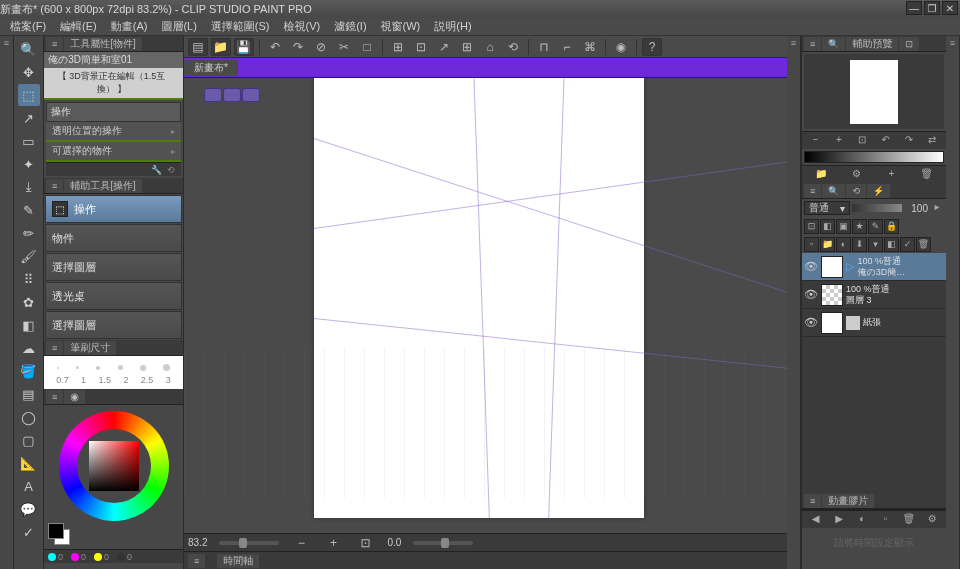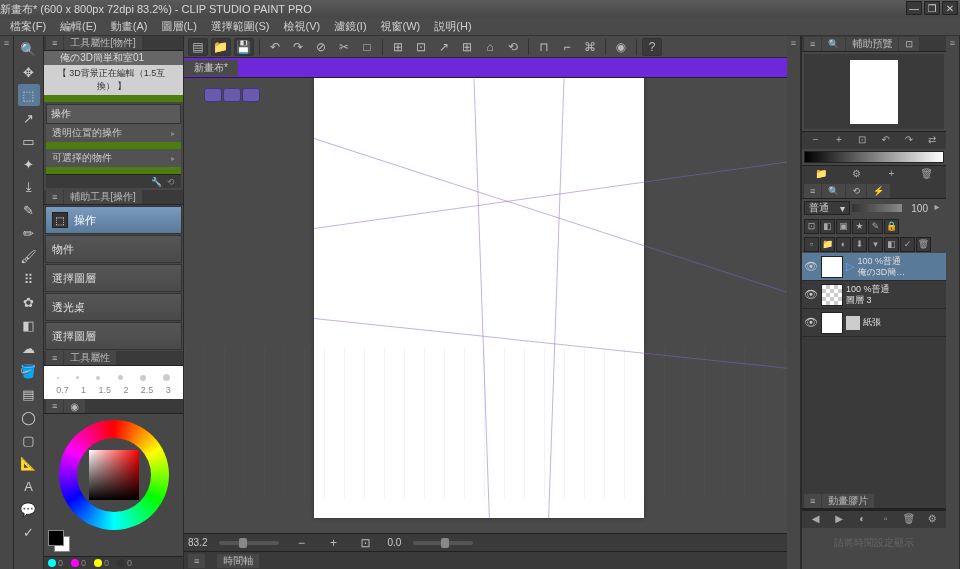--- a/index.html
+++ b/index.html
@@ -13,24 +13,24 @@
 .main{display:flex;height:533px}
 .toolcol{width:30px;background:#474747;border-right:1px solid #2a2a2a;display:flex;flex-direction:column;align-items:center;padding-top:2px;gap:1px}
 .toolcol.narrow{width:14px}
 .tool-icon{width:22px;height:22px;display:flex;align-items:center;justify-content:center;color:#ccc;font-size:13px;cursor:pointer;border-radius:2px}
 .tool-icon.active{background:#5a7a9a}
 .mini-icon{width:12px;height:12px;font-size:9px;color:#aaa;cursor:pointer;text-align:center}
 .left-panel{width:140px;background:#474747;display:flex;flex-direction:column;border-right:1px solid #2a2a2a}
 .panel-tab-row{height:16px;background:#3a3a3a;display:flex;align-items:center;gap:1px;padding-left:2px;border-bottom:1px solid #222}
 .panel-tab{padding:0 6px;height:14px;display:flex;align-items:center;background:#474747;color:#bbb;font-size:10px;cursor:pointer}
 .panel-tab.small{font-size:9px}
-.sub-header{height:16px;background:#585858;padding-left:16px;display:flex;align-items:center;font-size:10px;color:#ddd}
+.sub-header{height:16px;background:#585858;padding-left:4px;display:flex;align-items:center;font-size:10px;color:#ddd}
 .prop-section{padding:2px;background:#474747}
 .prop-header{background:#5a5a5a;padding:2px 4px;font-size:10px;color:#ddd;border:1px solid #333}
-.prop-item{background:#525252;padding:2px 6px;font-size:10px;color:#ccc;border-bottom:7px solid #4d7c0f;text-align:center;display:flex;align-items:center;justify-content:center;gap:4px;cursor:pointer}
+.prop-item{background:#525252;padding:2px 6px;font-size:10px;color:#ccc;border-bottom:2px solid #4d7c0f;text-align:center;display:flex;align-items:center;justify-content:center;gap:4px;cursor:pointer}
 .prop-item::after{content:"▸";color:#888;font-size:8px;margin-left:auto}
 .prop-item.noarrow::after{content:""}
 .prop-bar{height:14px;background:#3a3a3a;border-top:1px solid #222;display:flex;align-items:center;justify-content:flex-end;padding:0 4px;gap:6px}
 .prop-bar span{width:10px;height:10px;color:#888;font-size:9px;cursor:pointer}
 .subtool-list{background:#474747}
 .subtool-item{height:28px;background:linear-gradient(#555,#4a4a4a);border:1px solid #333;margin:1px;display:flex;align-items:center;padding:0 6px;gap:6px;color:#ddd;font-size:11px;cursor:pointer;justify-content:space-between}
 .subtool-item.active{background:linear-gradient(#7a9abf,#5a7a9a);color:#fff}
 .subtool-icon{width:16px;height:16px;background:#333;border:1px solid #222;display:flex;align-items:center;justify-content:center;font-size:10px}
 .brush-size-panel{padding:4px;background:#ffffff}
 .brush-presets{display:flex;gap:3px;padding:4px 2px;align-items:center;justify-content:space-around}
@@ -175,21 +175,21 @@
       <div class="subtool-item">
           <span>透光桌</span>
         </div>
       <div class="subtool-item">
           <span>選擇圖層</span>
         </div>
     </div>
 
     <div class="panel-tab-row">
       <span class="panel-tab small">≡</span>
-      <span class="panel-tab">工具屬性</span>
+      <span class="panel-tab">筆刷尺寸</span>
     </div>
     <div class="brush-size-panel">
       <div class="brush-presets">
         <div class="brush-dot" style="width:2px;height:2px"></div>
         <div class="brush-dot" style="width:3px;height:3px"></div>
         <div class="brush-dot" style="width:4px;height:4px"></div>
         <div class="brush-dot" style="width:5px;height:5px"></div>
         <div class="brush-dot" style="width:6px;height:6px"></div>
         <div class="brush-dot" style="width:7px;height:7px"></div>
       </div>

